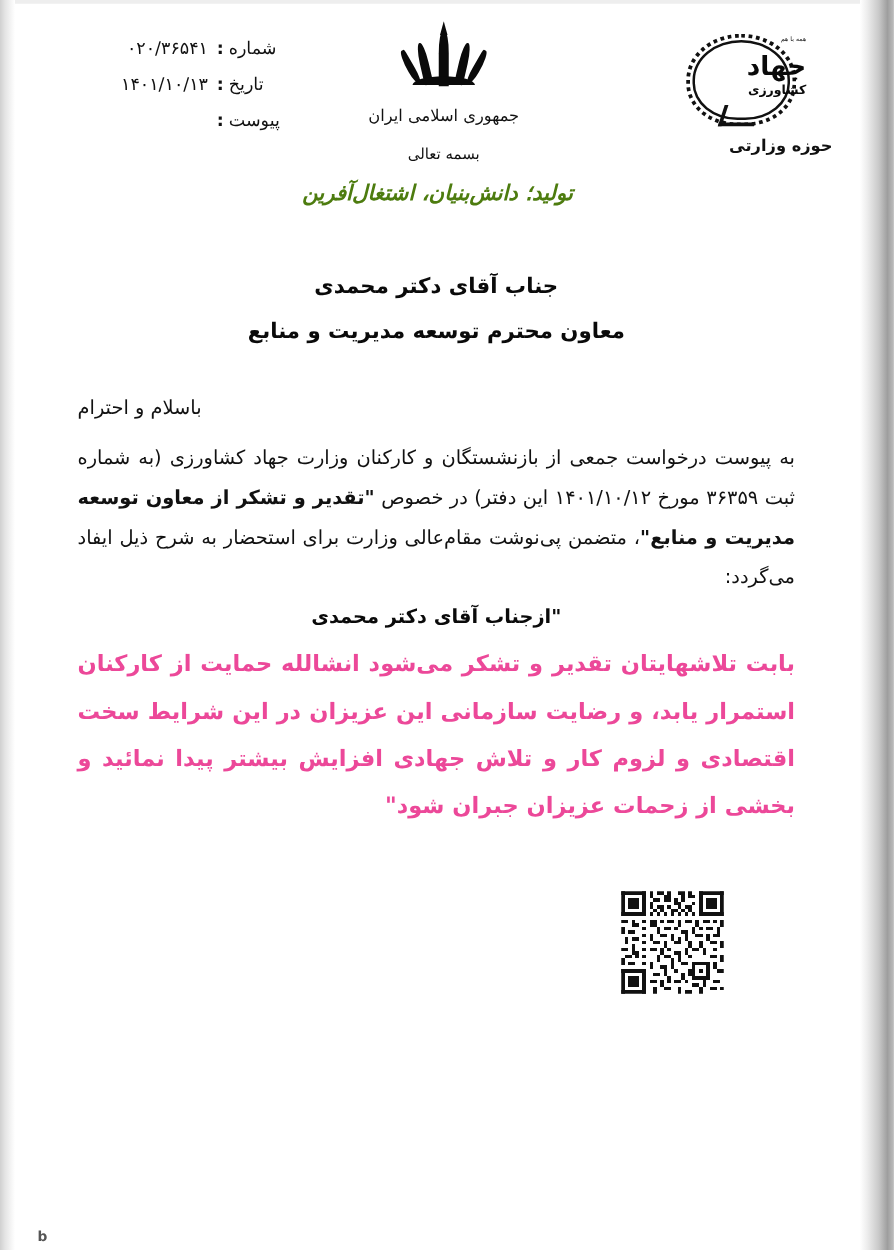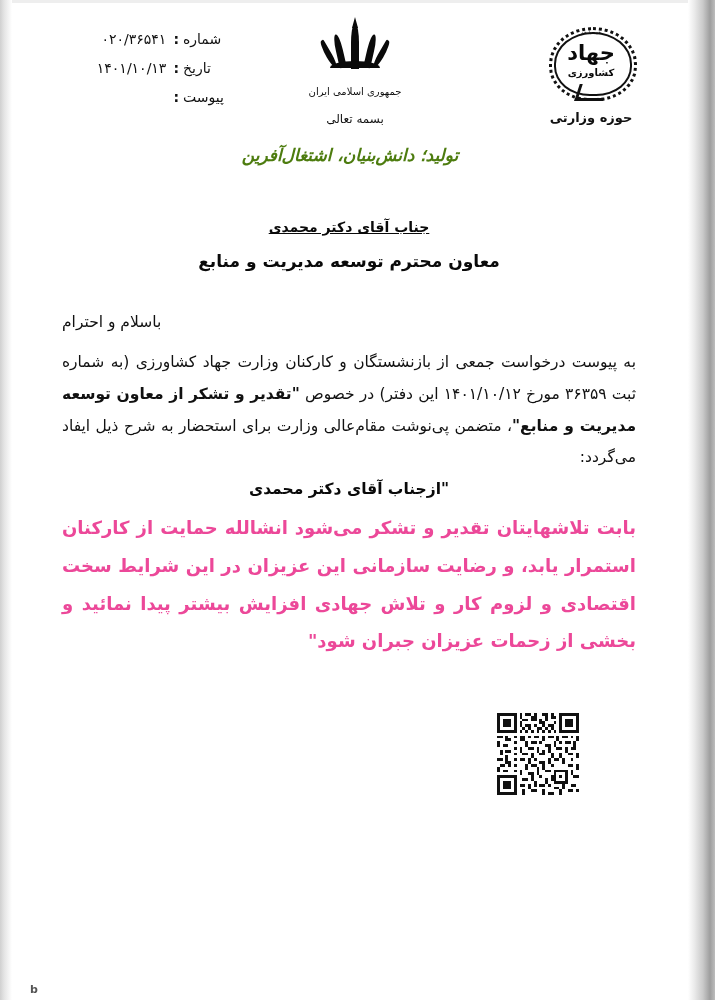--- a/index.html
+++ b/index.html
@@ -44,21 +44,20 @@
     width: 676px;
     height: 190px;
   }
 
   
   .ministry-block {
     position: absolute;
     top: 18px;
     right: 22px;
     width: 150px;
-    text-align: center;
   }
   .jahad-seal {
     position: relative;
     width: 108px;
     height: 82px;
     margin: 0 auto;
   }
   .jahad-seal .ring {
     position: absolute;
     top: 6px;
@@ -176,21 +175,21 @@
   }
   .emblem .sword {
     position: absolute;
     left: 6px; top: 36px;
     width: 50px; height: 7px;
     background: #0a0a0a;
     border-radius: 50%/100% 100% 0 0;
   }
   .emblem-caption-1 {
     margin-top: 9px;
-    font-size: 10px;
+    font-size: 13px;
     color: #111;
   }
   .emblem-caption-2 {
     margin-top: 15px;
     font-size: 12px;
     color: #111;
   }
 
   
   .fields {
@@ -245,25 +244,24 @@
     box-sizing: border-box;
     direction: rtl;
     text-align: right;
   }
 
   .addressee {
     margin-top: 8px;
     text-align: center;
   }
   .addressee .line1 {
-    font-size: 14px;
+    font-size: 17px;
     font-weight: bold;
     color: #0a0a0a;
     margin-bottom: 16px;
-    text-decoration: underline;
   }
   .addressee .line2 {
     font-size: 17px;
     font-weight: bold;
     color: #0a0a0a;
   }
 
   .greeting {
     margin-top: 42px;
     font-size: 15.5px;

